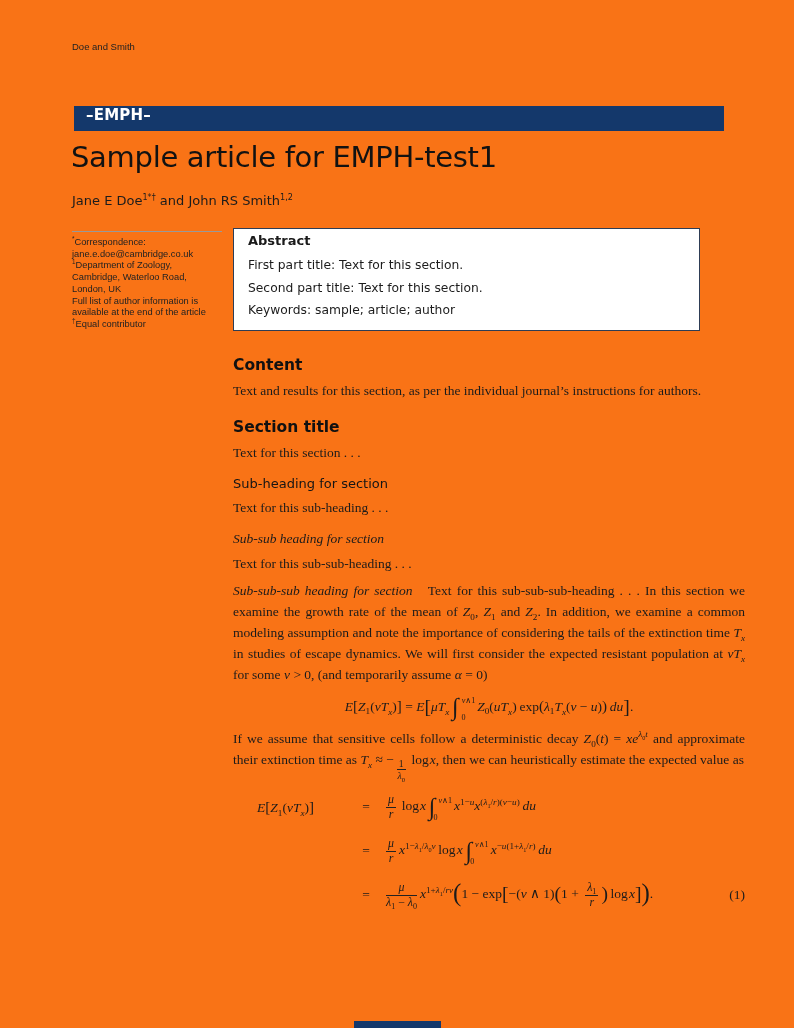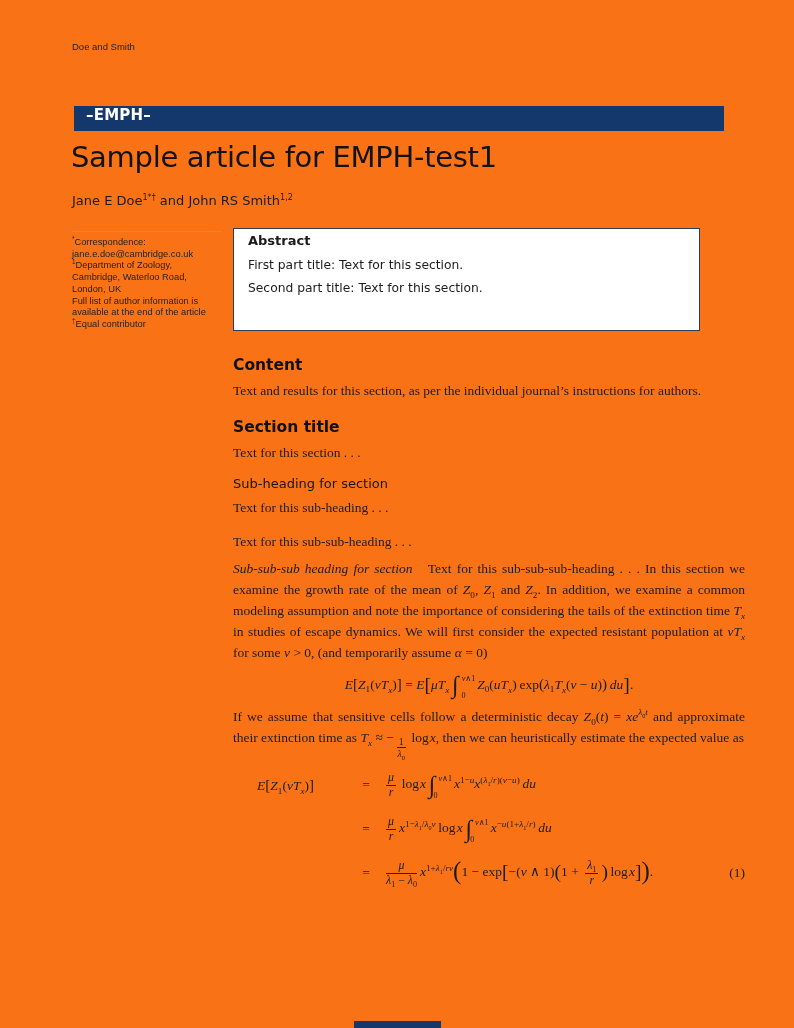--- a/index.html
+++ b/index.html
@@ -95,32 +95,36 @@
   </div>
 
   <div class="abstract">
     <div class="ab-h">Abstract</div>
     <div class="ab-row">
       <span class="ab-l">First part title:</span><span>Text for this section.</span>
     </div>
     <div class="ab-row">
       <span class="ab-l">Second part title:</span><span>Text for this section.</span>
     </div>
+    <div class="ab-row">
+      <span class="ab-l">Keywords:</span><span>sample; article; author</span>
+    </div>
   </div>
 
   <div class="main">
     <h2>Content</h2>
     <p class="body j mb-a">Text and results for this section, as per the individual journal’s instructions for authors.</p>
 
     <h2>Section title</h2>
     <p class="body mb-b">Text for this section . . .</p>
 
     <h3>Sub-heading for section</h3>
     <p class="body mb-b">Text for this sub-heading . . .</p>
 
+    <h4>Sub-sub heading for section</h4>
     <p class="body mb-d">Text for this sub-sub-heading . . .</p>
 
     <p class="body j mb-d"><i>Sub-sub-sub heading for section</i>&nbsp;&nbsp;&nbsp;Text for this sub-sub-sub-heading . . . In this section we examine the growth rate of the mean of <i>Z</i><sub>0</sub>, <i>Z</i><sub>1</sub> and <i>Z</i><sub>2</sub>. In addition, we examine a common modeling assumption and note the importance of considering the tails of the extinction time <i>T<sub>x</sub></i> in studies of escape dynamics. We will first consider the expected resistant population at <i>vT<sub>x</sub></i> for some <i>v</i> &gt; 0, (and temporarily assume <i>α</i> = 0)</p>
 
     <div class="eq"><i>E</i><span class="b1">[</span><i>Z</i><sub>1</sub>(<i>vT<sub>x</sub></i>)<span class="b1">]</span> = <i>E</i><span class="b2">[</span><i>μT<sub>x</sub></i> <span class="int">∫</span><span class="lim">
           <span><i>v</i>∧1</span>
           <span>0</span>
         </span><i>Z</i><sub>0</sub>(<i>uT<sub>x</sub></i>) exp<span class="b1">(</span><i>λ</i><sub>1</sub><i>T<sub>x</sub></i>(<i>v</i> − <i>u</i>)<span class="b1">)</span> <i>du</i><span class="b2">]</span>.</div>
 
     <p class="body j mb-e">If we assume that sensitive cells follow a deterministic decay <i>Z</i><sub>0</sub>(<i>t</i>) = <i>xe</i><sup><i>λ</i><sub>0</sub><i>t</i></sup> and approximate their extinction time as <i>T<sub>x</sub></i> ≈ −<span class="f fi">

